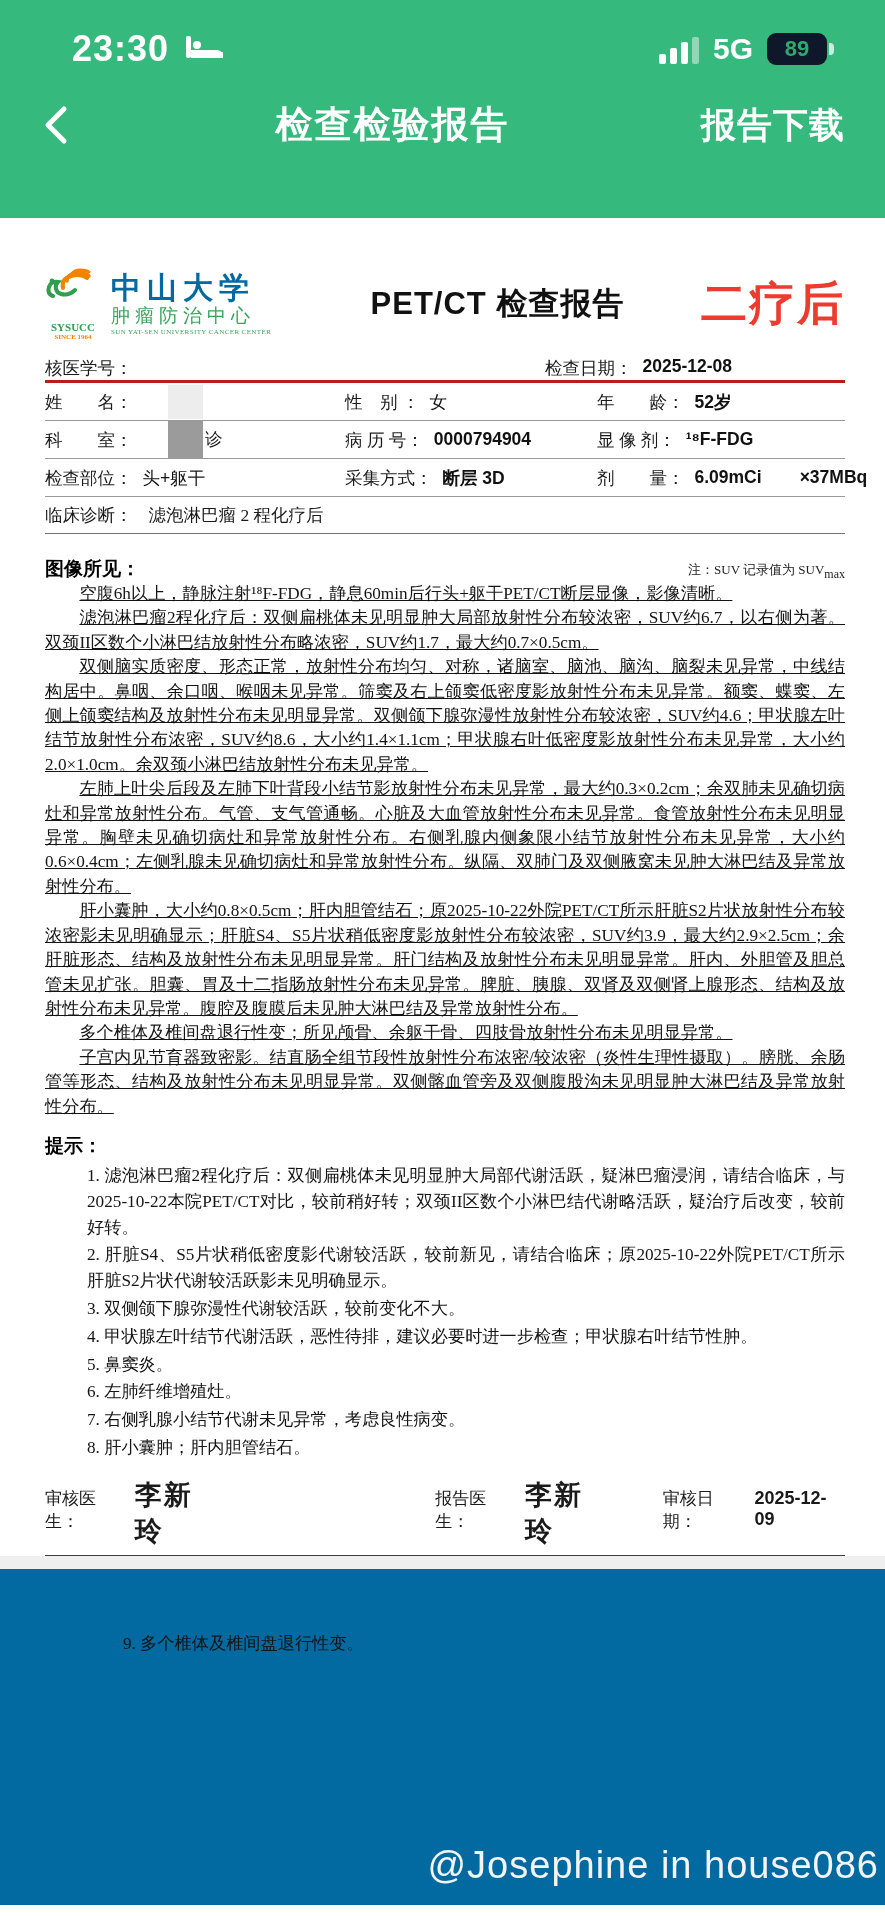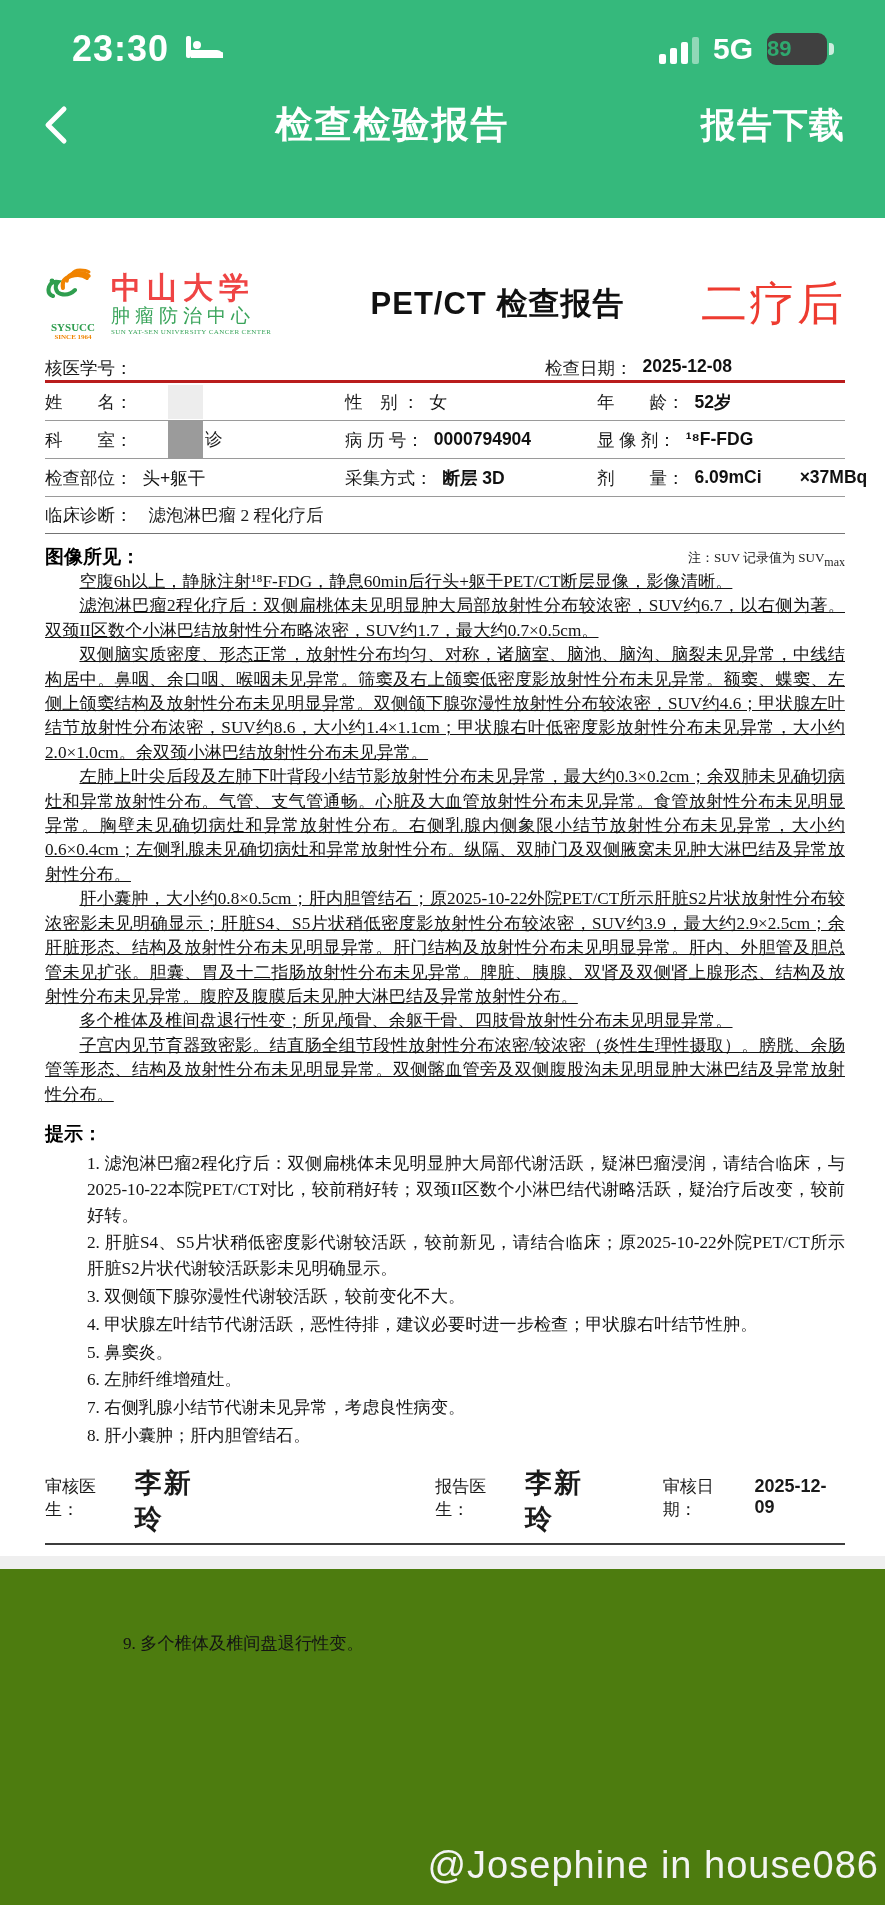--- a/index.html
+++ b/index.html
@@ -10,63 +10,63 @@
   .app-header{height:218px;background:#35b97c;color:#fff;position:relative;}
   .status-bar{display:flex;justify-content:space-between;align-items:center;padding:28px 58px 0 72px;}
   .sb-left{display:flex;align-items:center;gap:16px;}
   .sb-time{font-size:36px;font-weight:700;letter-spacing:1px;}
   .sb-right{display:flex;align-items:center;gap:14px;}
   .sig-bars{display:flex;align-items:flex-end;gap:4px;height:30px;}
   .sig-bars i{display:block;width:7px;background:#fff;border-radius:2px;}
   .sig-bars i.b1{height:10px}.sig-bars i.b2{height:16px}.sig-bars i.b3{height:22px}
   .sig-bars i.b4{height:27px;opacity:.45}
   .sb-net{font-size:30px;font-weight:600;}
-  .battery{position:relative;width:60px;height:32px;background:#404040;border-radius:9px;
-    display:flex;align-items:center;justify-content:flex-start;}
+  .battery{position:relative;width:60px;height:32px;background:#0f172a;border-radius:9px;
+    display:flex;align-items:center;justify-content:center;}
   .battery b{color:#2fa96f;font-size:22px;font-weight:700;}
   .battery:after{content:"";position:absolute;right:-7px;top:10px;width:5px;height:12px;
     background:rgba(255,255,255,.75);border-radius:0 4px 4px 0;}
   .nav-bar{display:flex;align-items:center;justify-content:space-between;padding:30px 40px 0 40px;}
   .nav-back{width:44px;display:flex;align-items:center;}
   .nav-title{font-size:37px;font-weight:700;letter-spacing:2px;}
   .nav-dl{font-size:35px;font-weight:600;letter-spacing:1px;}
 
   
   .page1{height:1338px;background:#fff;padding:40px 40px 0 45px;box-sizing:border-box;
     overflow:hidden;color:#1a1a1a;font-family:"Liberation Serif","DejaVu Serif",serif;}
   .rpt-head{display:grid;grid-template-columns:285px 1fr 180px;align-items:center;height:92px;}
   .logo{display:flex;gap:10px;align-items:center;}
-  .logo-txt .cn1{font-size:30px;font-weight:700;color:#ef4444;letter-spacing:6px;line-height:32px;}
+  .logo-txt .cn1{font-size:30px;font-weight:700;color:#0369a1;letter-spacing:6px;line-height:32px;}
   .logo-txt .cn2{font-size:19px;color:#3aa45b;letter-spacing:5px;line-height:24px;}
   .logo-txt .en{font-size:7px;color:#3aa45b;letter-spacing:.4px;}
   .logo-badge{display:flex;flex-direction:column;align-items:center;}
   .logo-badge .sysucc{font-size:11px;font-weight:700;color:#2f9e4f;line-height:11px;margin-top:6px;}
   .logo-badge .since{font-size:7px;font-weight:700;color:#f08300;line-height:9px;}
   .rpt-title{font-size:31px;font-weight:700;text-align:center;color:#111;
     font-family:"Liberation Sans","DejaVu Sans",sans-serif;letter-spacing:1px;}
-  .stamp{color:#ee3b30;font-size:46px;font-weight:400;letter-spacing:2px;text-align:right;
+  .stamp{color:#ee3b30;font-size:46px;font-weight:700;letter-spacing:2px;text-align:right;
     font-family:"Liberation Sans","DejaVu Sans",sans-serif;}
 
   .info{font-size:17.5px;}
   .info-row0{display:flex;justify-content:space-between;align-items:flex-end;height:30px;
     border-bottom:3px solid #b91c1c;}
   .r0-right{width:300px;display:flex;gap:10px;}
   .info-row{display:grid;grid-template-columns:300px 252px 1fr;align-items:center;height:37px;
     border-bottom:1px solid #9a9a9a;position:relative;}
   .cell{display:flex;align-items:center;gap:10px;white-space:nowrap;}
   .lbl{color:#1a1a1a;}
   .val{font-family:"Liberation Sans","DejaVu Sans",sans-serif;font-weight:600;color:#111;}
   .val.light{font-weight:400;}
   .redact-light{position:absolute;left:123px;top:2px;width:35px;height:34px;background:#ededed;}
   .redact-dark{position:absolute;left:123px;top:0;width:35px;height:37px;background:#9b9b9b;z-index:2;}
   .kw-visible{position:absolute;left:160px;top:6px;}
   .diag-row{display:flex;gap:16px;align-items:center;height:36px;border-bottom:1px solid #737373;}
   .dose2{margin-left:28px;}
 
-  .findings-head{display:flex;justify-content:space-between;align-items:flex-end;margin-top:6px;height:30px;text-align:center;}
+  .findings-head{display:flex;justify-content:space-between;align-items:flex-end;margin-top:18px;height:30px;text-align:center;}
   .sec-title{font-size:19px;font-weight:700;color:#000;
     font-family:"Liberation Sans","DejaVu Sans",sans-serif;}
   .suv-note{font-size:13px;color:#222;}
   .suv-note sub{font-size:12px;}
   .findings p{margin:0;font-size:17.2px;line-height:24.4px;text-align:justify;text-indent:2em;color:#141414;text-decoration:underline;}
   .tips-head{margin-top:14px;margin-bottom:4px;}
   .tips{padding-left:42px;}
   .tips .tip{font-size:17.2px;line-height:25.8px;text-align:justify;color:#141414;margin-bottom:2px;}
 
   .sign-row{display:flex;align-items:baseline;margin-top:16px;}
@@ -76,21 +76,21 @@
   .sign-r{margin-left:52px;}
   .sign-date{font-family:"Liberation Sans","DejaVu Sans",sans-serif;font-weight:700;font-size:18px;margin-left:8px;}
   .thick-line{border:none;border-top:2px solid #3c3c3c;margin:6px 0 0 0;}
   .inst{display:grid;grid-template-columns:345px 1fr 165px;padding-top:10px;align-items:start;}
   .inst-dept{font-size:16.5px;font-weight:700;color:#111;text-align:center;
     font-family:"Liberation Sans","DejaVu Sans",sans-serif;padding-top:4px;}
   .inst-addr div,.inst-tel div{font-size:13px;line-height:21px;color:#222;white-space:nowrap;}
 
   
   .page-gap{height:13px;background:#efefef;}
-  .page2{position:relative;height:336px;background:#4d7c0f;
+  .page2{position:relative;height:336px;background:#0369a1;
     font-family:"Liberation Serif","DejaVu Serif",serif;}
   .item9{position:absolute;left:123px;top:62px;font-size:17.2px;color:#141414;}
   .watermark{position:absolute;right:6px;bottom:18px;font-size:38px;color:#f4f4f4;
     font-family:"Liberation Sans","DejaVu Sans",sans-serif;letter-spacing:1px;}
 </style>
 </head>
 <body>
 
 <div class="screen">
 

